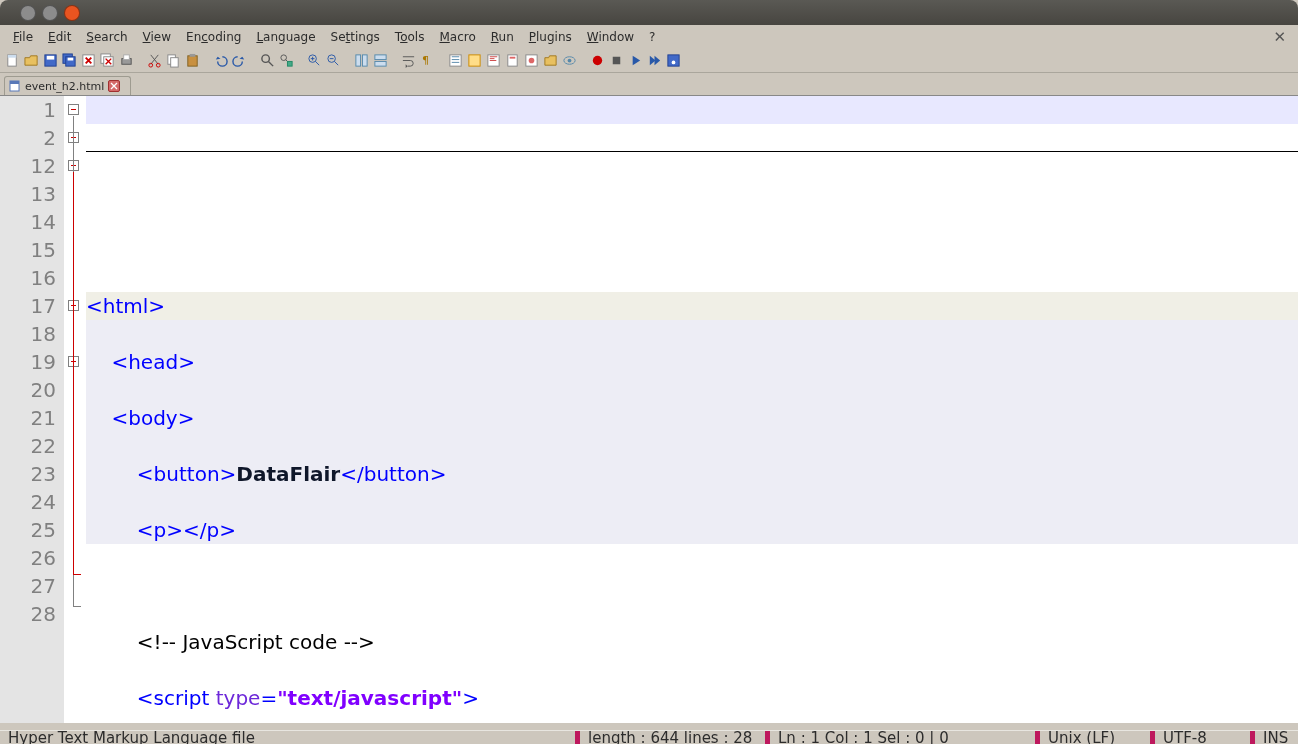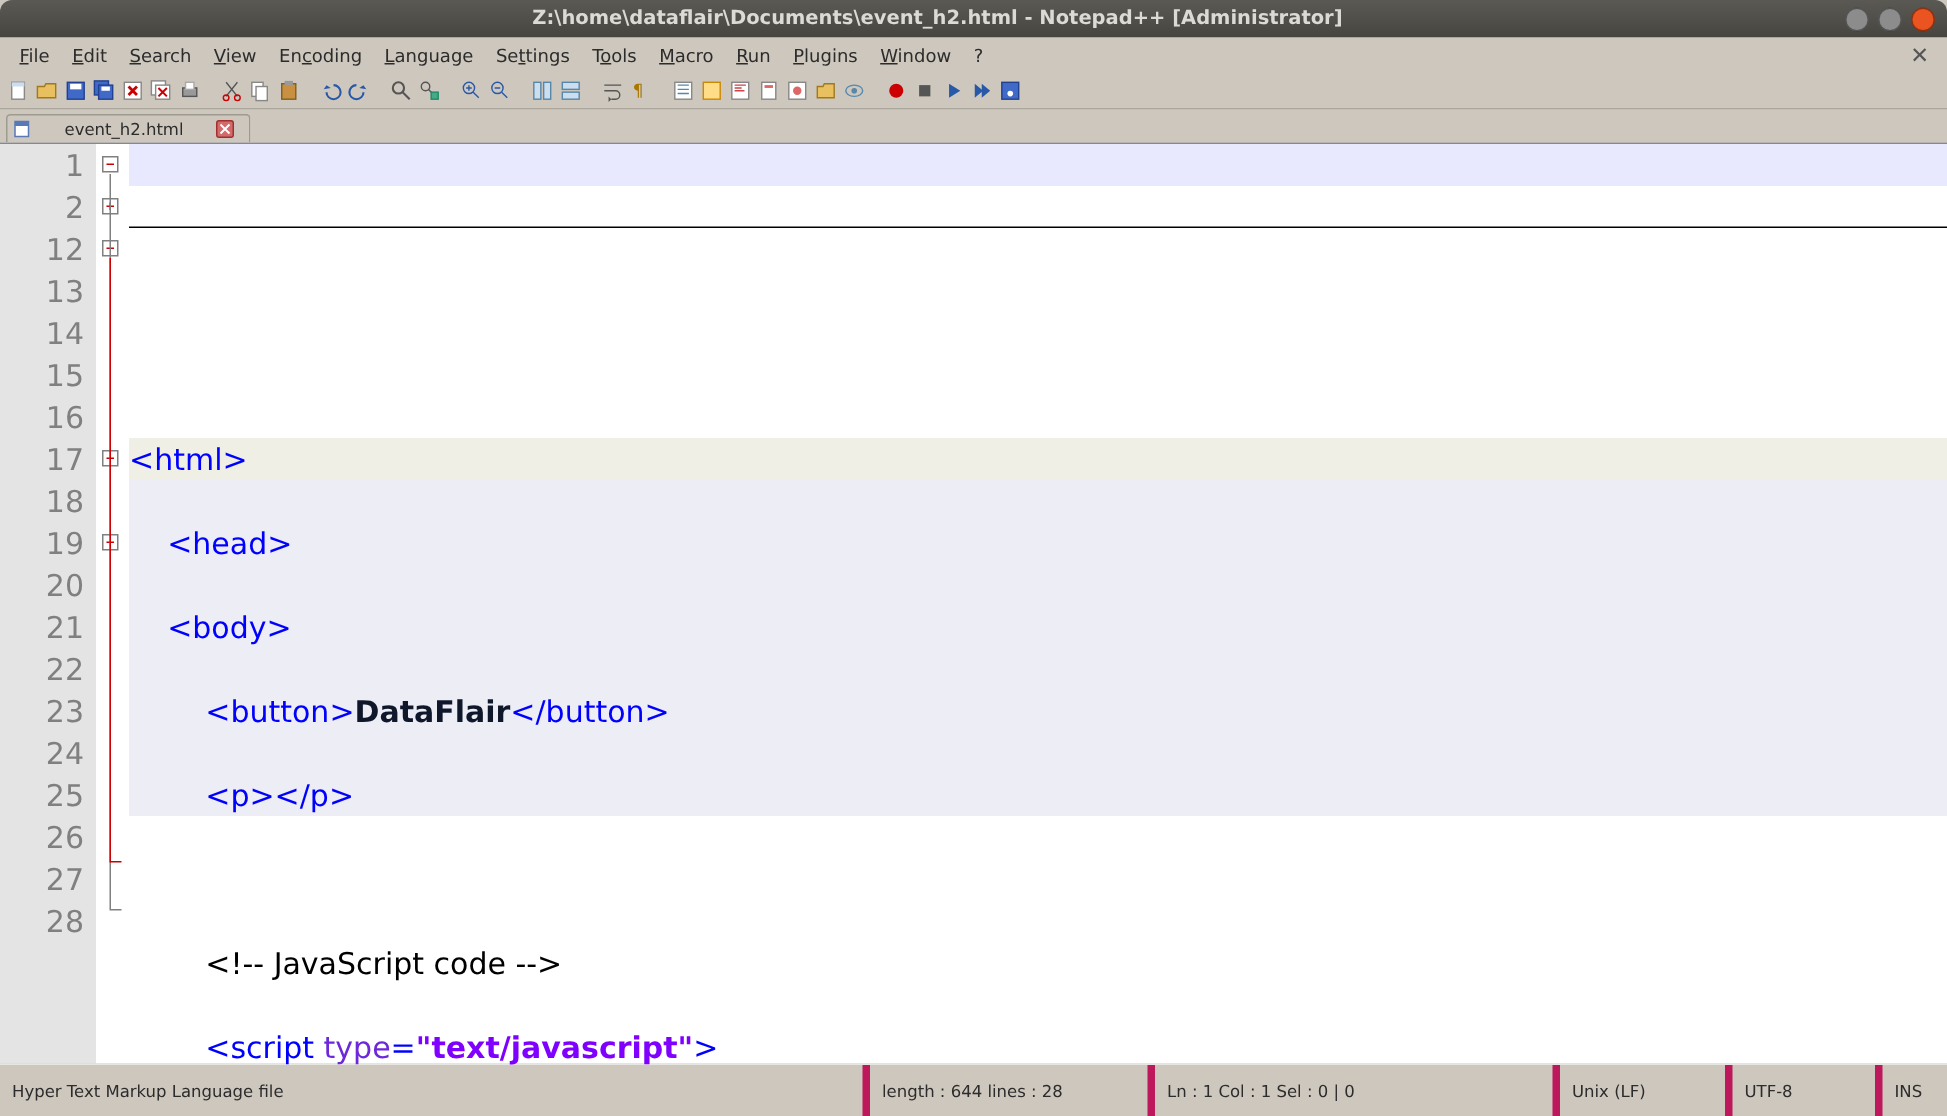--- a/index.html
+++ b/index.html
@@ -14,21 +14,21 @@
   .wc.close{background:#e95420;}
   .menubar{height:24px;display:flex;align-items:center;padding:0 6px;gap:1px;background:#cdc7bd;}
   .menubar .mitem{padding:3px 7px;cursor:pointer;}
   .menubar .mitem u{text-decoration:underline;}
   .menubar .right-x{margin-left:auto;padding-right:6px;font-family:sans-serif;font-size:15px;color:#555;}
   .toolbar{height:24px;display:flex;align-items:center;padding:0 3px;gap:1px;background:#cdc7bd;border-bottom:1px solid #aaa69c;}
   .tbbtn{width:18px;height:18px;display:flex;align-items:center;justify-content:center;border-radius:2px;}
   .tbbtn svg{width:15px;height:15px;}
   .sep{width:8px;}
   .tabstrip{height:22px;display:flex;align-items:flex-end;padding:0 4px;background:#cdc7bd;}
-  .ftab{display:flex;align-items:center;background:#cdc7bd;border:1px solid #9e9b90;border-bottom:none;padding:2px 10px 2px 4px;font-size:11px;border-radius:3px 3px 0 0;gap:22px;height:19px;}
+  .ftab{display:flex;align-items:center;background:#cdc7bd;border:1px solid #9e9b90;border-bottom:none;padding:2px 10px 2px 4px;font-size:11px;border-radius:3px 3px 0 0;gap:4px;height:19px;}
   .ftab .ic{width:12px;height:12px;}
   .ftab .cl{width:12px;height:12px;background:#d46a6a;border:1px solid #a03030;border-radius:2px;display:flex;align-items:center;justify-content:center;}
   .ftab .cl svg{width:8px;height:8px;}
   .editor{position:absolute;left:0;top:95px;right:0;bottom:21px;background:#fff;display:flex;border-top:1px solid #888;}
   .gutter{width:64px;background:#e4e4e4;text-align:right;padding-right:8px;font:20px/28px "DejaVu Sans",sans-serif;color:#808080;}
   .gutter .ln{height:28px;}
   .fold{width:22px;background:#fff;position:relative;}
   .fold .marker{position:absolute;left:4px;width:11px;height:11px;border:1px solid #808080;background:#fff;}
   .fold .marker.minus::before{content:"";position:absolute;left:2px;right:2px;top:4px;height:1px;background:#c00;}
   .fold .marker.plus::before{content:"";position:absolute;left:2px;right:2px;top:4px;height:1px;background:#c00;}
@@ -44,30 +44,29 @@
   .code-layer{position:relative;z-index:2;}
   .tag{color:#0000ff;text-align:center;}
   .attr{color:#6d28d9;}
   .str{color:#8000ff;font-weight:bold;}
   .txt{color:#0f172a;font-weight:bold;}
   .cmt{color:#000000;}
   .kw{color:#000080;font-weight:bold;font-style:italic;}
   .id{color:#000;}
   .op{color:#000080;font-weight:bold;}
   .jstr{color:#808080;}
-  .statusbar{position:absolute;left:0;right:0;bottom:0;height:35px;background:#cdc7bd;display:flex;align-items:center;font-size:11px;border-top:1px solid #e8e6e0;}
+  .statusbar{position:absolute;left:0;right:0;bottom:0;height:14px;background:#cdc7bd;display:flex;align-items:center;font-size:15px;border-top:1px solid #e8e6e0;}
   .statusbar .cell{padding:0 8px;border-left:5px solid #be185d;height:100%;display:flex;align-items:center;}
   .statusbar .cell:first-child{border-left:none;flex:0 0 575px;}
 </style>
 </head>
 <body>
 
 <div class="titlebar">
   <div class="left-gap"></div>
-  <div class="title">Z:\home\dataflair\Documents\event_h2.html - Notepad++ [Administrator]</div>
   <div class="win-ctrls">
     <div class="wc min"></div>
     <div class="wc max"></div>
     <div class="wc close"></div>
   </div>
 </div>
 
 <div class="menubar">
   <div class="mitem"><u>F</u><span></span>ile</div>
   <div class="mitem"><u>E</u>dit</div>

